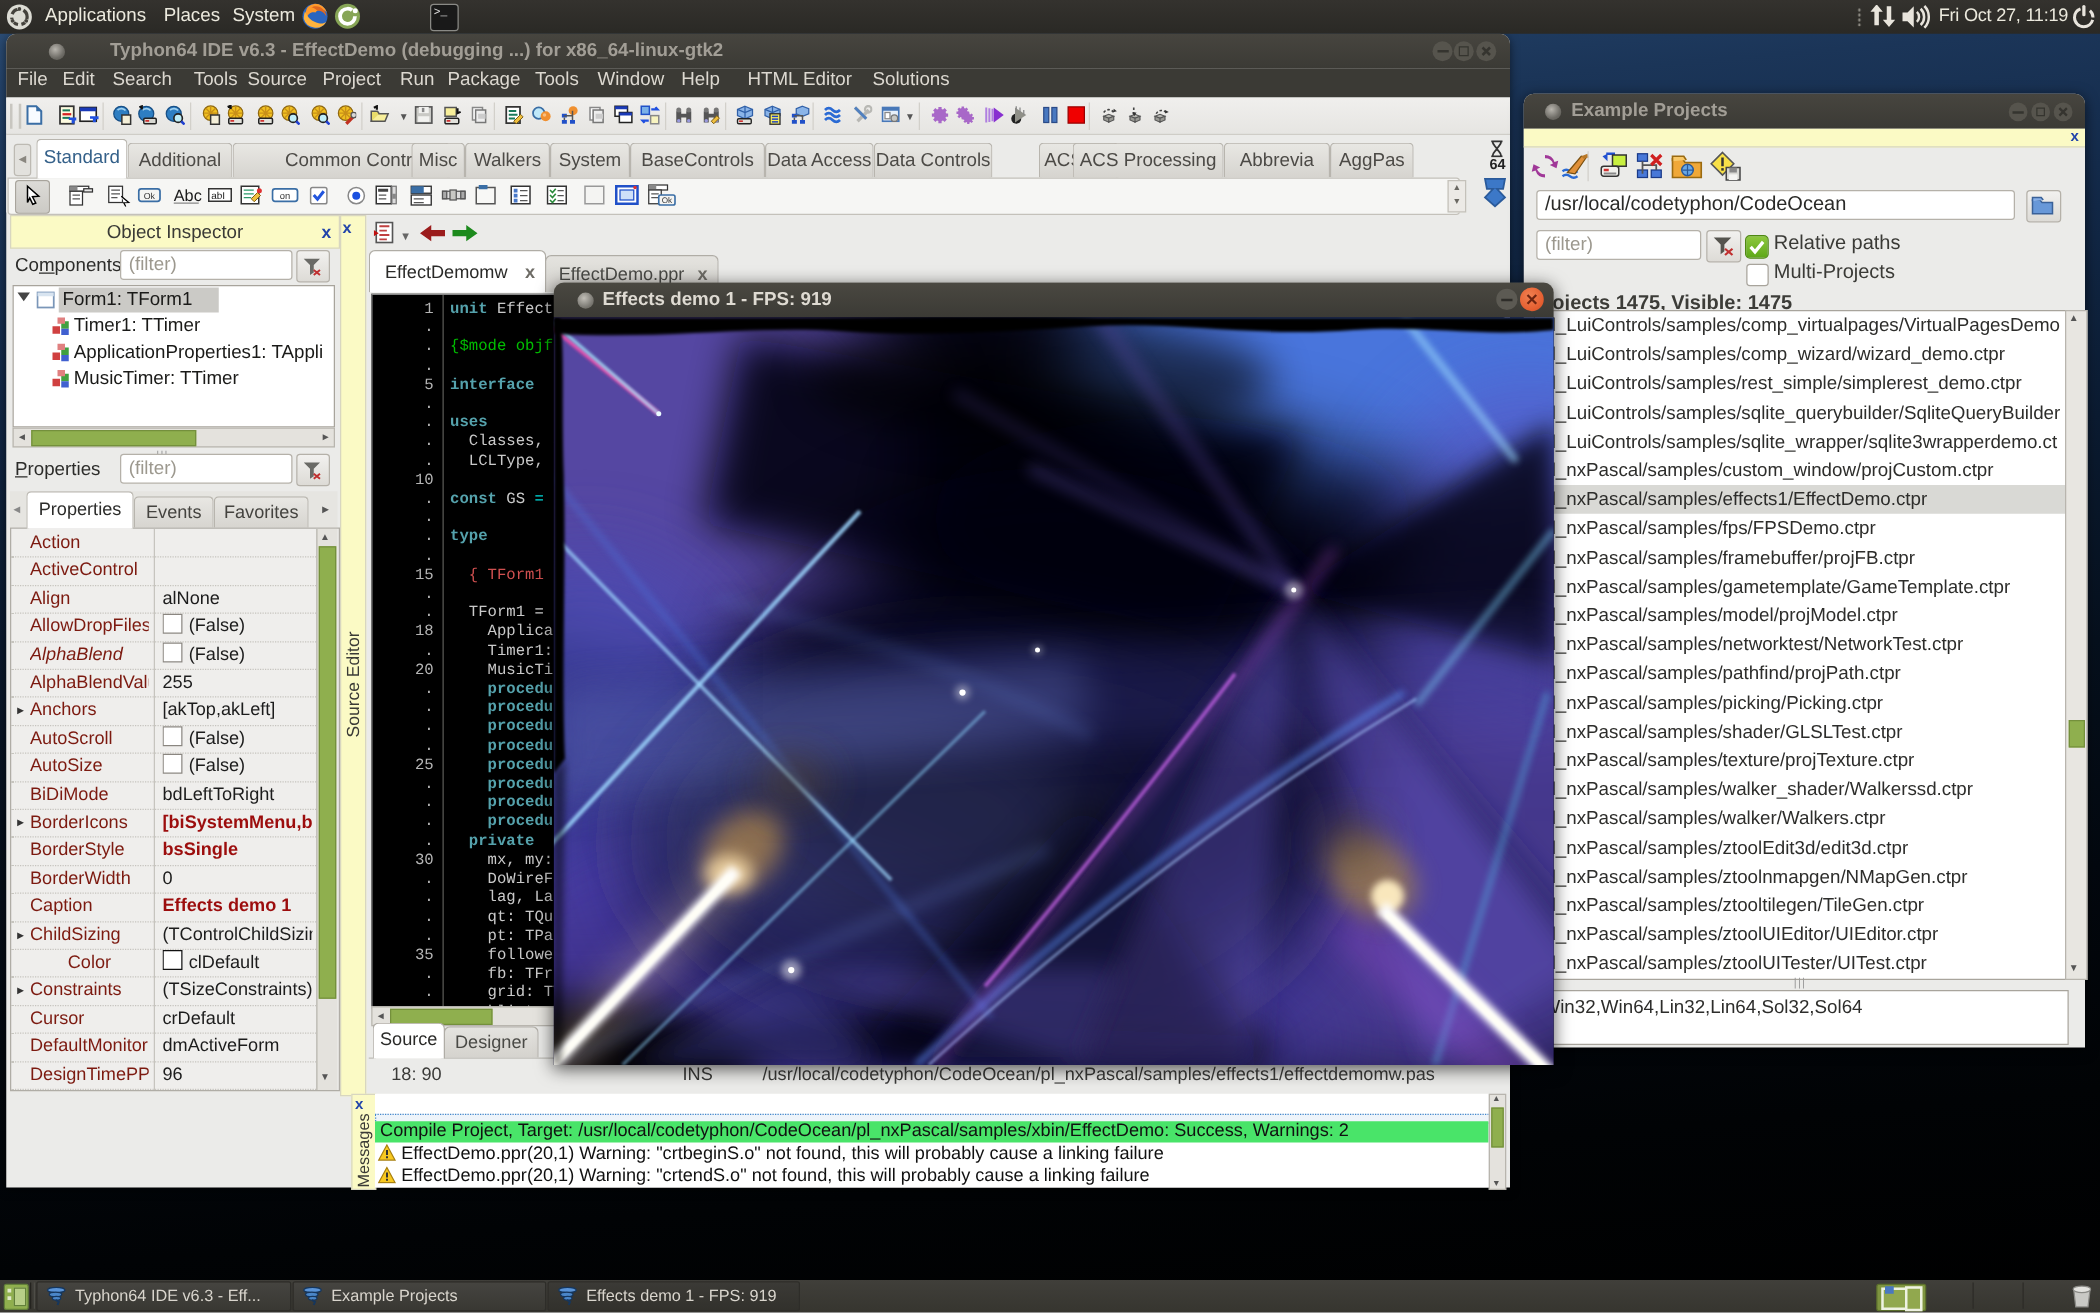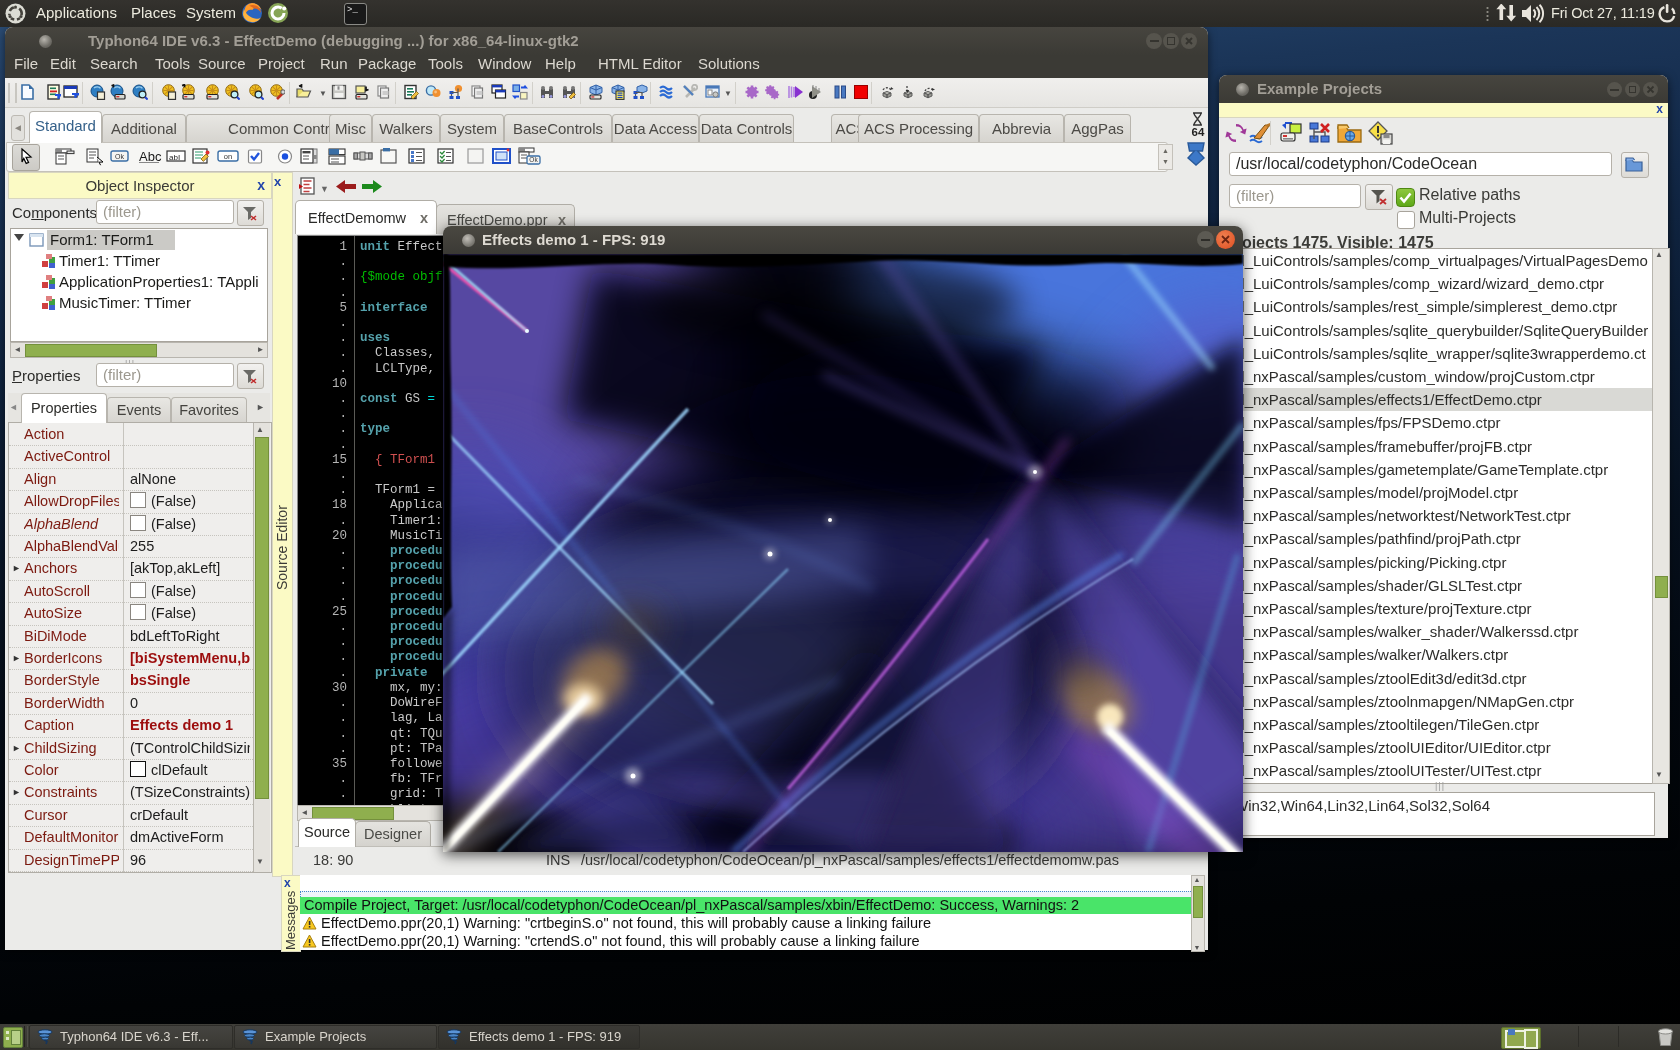--- a/index.html
+++ b/index.html
@@ -578,21 +578,21 @@
   <div class="prow" style="position:absolute;left:0;top:291.2px;width:260px;border-bottom:1px dotted #c6c4be;">
           <span style="position:absolute;left:15px;width:95px;overflow:hidden;white-space:nowrap;" class="pn">Caption</span>
           <span style="position:absolute;left:121px;width:120px;overflow:hidden;"><span class="pb">Effects demo 1</span></span>
         </div>
   <div class="prow" style="position:absolute;left:0;top:313.6px;width:260px;border-bottom:1px dotted #c6c4be;">
           <span style="position:absolute;left:3px;top:0;color:#333;font-size:9px;">►</span>
           <span style="position:absolute;left:15px;width:95px;overflow:hidden;white-space:nowrap;" class="pn">ChildSizing</span>
           <span style="position:absolute;left:121px;width:120px;overflow:hidden;"><span class="pv">(TControlChildSizing</span></span>
         </div>
   <div class="prow" style="position:absolute;left:0;top:336.0px;width:260px;border-bottom:1px dotted #c6c4be;">
-          <span style="position:absolute;left:15px;width:95px;overflow:hidden;white-space:nowrap;" class="pn">Color</span>
+          <span style="position:absolute;left:15px;width:95px;overflow:hidden;white-space:nowrap;text-align:center;" class="pn">Color</span>
           <span style="position:absolute;left:121px;width:120px;overflow:hidden;"><span class="cb" style="border:1.4px solid #111;"></span><span class="pv">clDefault</span></span>
         </div>
   <div class="prow" style="position:absolute;left:0;top:358.4px;width:260px;border-bottom:1px dotted #c6c4be;">
           <span style="position:absolute;left:3px;top:0;color:#333;font-size:9px;">►</span>
           <span style="position:absolute;left:15px;width:95px;overflow:hidden;white-space:nowrap;" class="pn">Constraints</span>
           <span style="position:absolute;left:121px;width:120px;overflow:hidden;"><span class="pv">(TSizeConstraints)</span></span>
         </div>
   <div class="prow" style="position:absolute;left:0;top:380.8px;width:260px;border-bottom:1px dotted #c6c4be;">
           <span style="position:absolute;left:15px;width:95px;overflow:hidden;white-space:nowrap;" class="pn">Cursor</span>
           <span style="position:absolute;left:121px;width:120px;overflow:hidden;"><span class="pv">crDefault</span></span>
@@ -726,21 +726,21 @@
    <div class="abs" style="left:1px;top:1px;width:11px;height:11px;font-size:8px;color:#555;text-align:center;line-height:11px;">◄</div>
    <div class="abs" style="left:14px;top:1px;width:80px;height:11px;background:#8faf4e;border:1px solid #74903c;"></div>
  </div>
 
  <div class="abs" style="left:293px;top:791px;width:56px;height:28px;background:#fff;border:1px solid #b0ada6;border-bottom:none;border-radius:5px 5px 0 0;z-index:2;font-size:14.5px;color:#2a2a28;text-align:center;line-height:27px;">Source</div>
  <div class="abs" style="left:350px;top:794px;width:74px;height:25px;background:linear-gradient(#e4e3df,#d4d2cd);border:1px solid #b0ada6;border-bottom:none;border-radius:5px 5px 0 0;font-size:14.5px;color:#4a4a46;text-align:center;line-height:24px;">Designer</div>
 
  <div class="abs" style="left:290px;top:819px;width:908px;height:28px;background:#ebebe9;border-top:1px solid #c0beb8;">
    <span style="position:absolute;left:18px;top:5px;font-size:14.5px;color:#3a3a38;">18: 90</span>
    <span style="position:absolute;left:251px;top:5px;font-size:14.5px;color:#3a3a38;">INS</span>
-   <span style="position:absolute;left:286px;top:5px;font-size:14.5px;color:#3a3a38;">/usr/local/codetyphon/CodeOcean/pl_nxPascal/samples/effects1/effectdemomw.pas</span>
+   <span style="position:absolute;left:315px;top:5px;font-size:14.5px;color:#3a3a38;">/usr/local/codetyphon/CodeOcean/pl_nxPascal/samples/effects1/effectdemomw.pas</span>
  </div>
 
  <div class="abs" style="left:276px;top:848px;width:18px;height:75px;background:#fbfac5;border:1px solid #d8d6c0;">
   <div class="abs" style="left:2px;top:0px;color:#2244aa;font-weight:bold;font-size:12px;">x</div>
   <div class="abs" style="left:1px;top:14px;font-size:13px;color:#3a3a36;writing-mode:vertical-rl;transform:rotate(180deg);height:60px;">Messages</div>
  </div>
  <div id="msgs" class="abs" style="left:295px;top:848px;width:891px;height:75px;background:#fff;overflow:hidden;font-size:14.5px;color:#111;">
   <div style="position:absolute;left:0;top:16px;width:100%;height:6px;background:#eef4fa;border:1px dotted #4488cc;"></div>
   <div style="position:absolute;left:0;top:22px;width:100%;height:17px;background:#49e469;line-height:17px;white-space:nowrap;">&nbsp;Compile Project, Target: /usr/local/codetyphon/CodeOcean/pl_nxPascal/samples/xbin/EffectDemo: Success, Warnings: 2</div>
   <div style="position:absolute;left:2px;top:39px;width:100%;height:18px;line-height:18px;white-space:nowrap;"><svg width="15" height="14" style="vertical-align:-2px">

